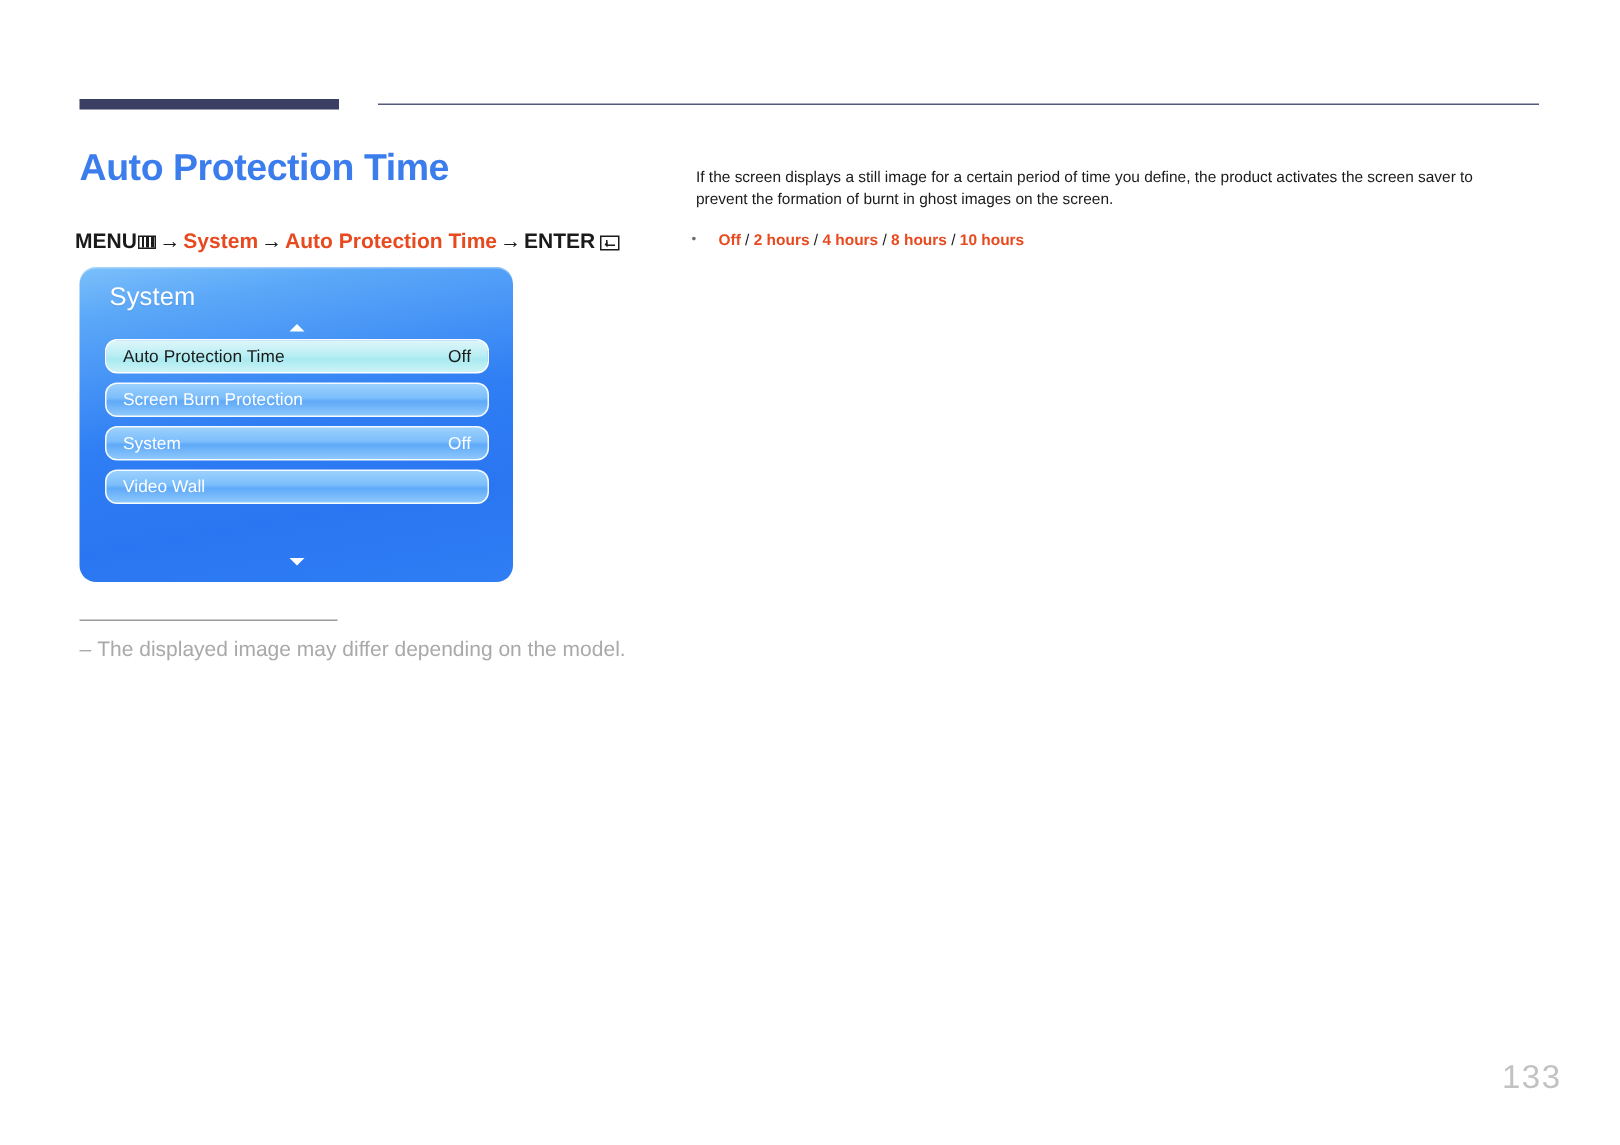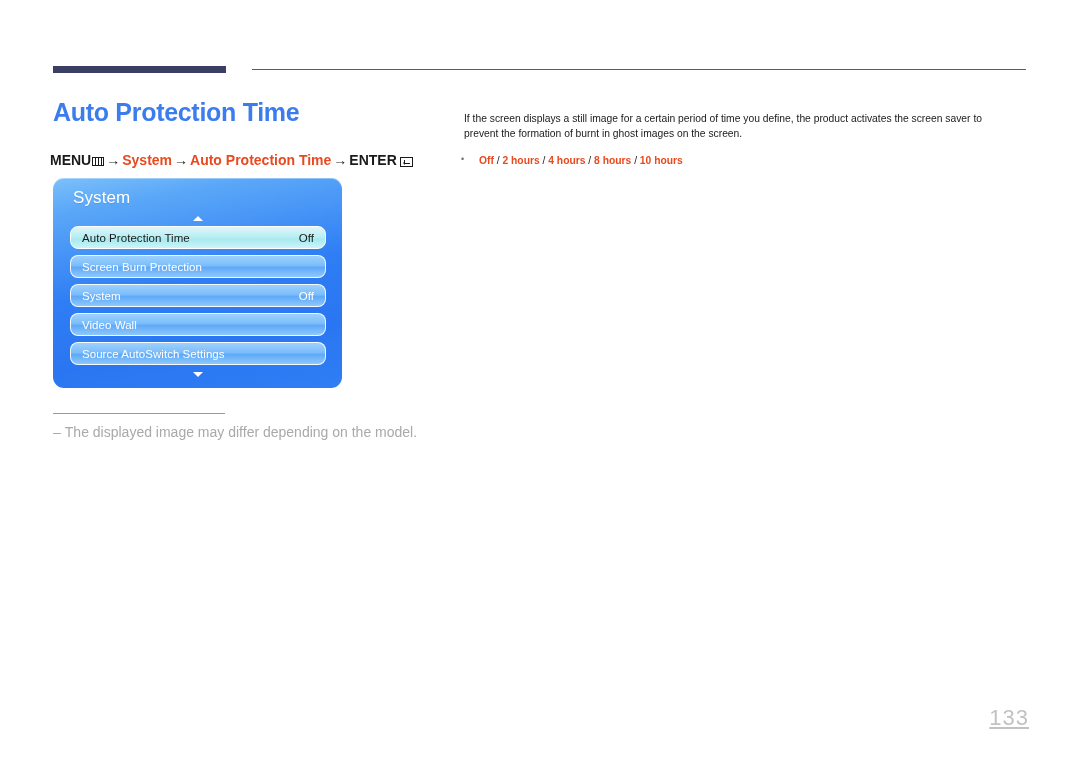--- a/index.html
+++ b/index.html
@@ -232,26 +232,25 @@
     font-weight: normal;
   }
   #options-list .sep {
     color: #1a1a1a;
     font-weight: normal;
   }
 
   
   #page-number {
     position: absolute;
-    right: 51px;
+    right: 39px;
     top: 705px;
     font-size: 22px;
     color: #c2c2c2;
     letter-spacing: 1px;
-    text-decoration: underline;
   }
 </style>
 </head>
 <body>
 
 <div id="top-rule-thick"></div>
 <div id="top-rule-thin"></div>
 
 <div id="page-title">Auto Protection Time</div>
 
@@ -274,24 +273,20 @@
       <span class="value"></span>
     </div>
     <div class="osd-row">
       <span class="label">System</span>
       <span class="value">Off</span>
     </div>
     <div class="osd-row">
       <span class="label">Video Wall</span>
       <span class="value"></span>
     </div>
-    <div class="osd-row">
-      <span class="label">Source AutoSwitch Settings</span>
-      <span class="value"></span>
-    </div>
   </div>
 
   <div class="osd-scroll-arrow" id="osd-arrow-down">
     <span class="tri-down"></span>
   </div>
 </div>
 
 <div id="footnote-rule"></div>
 <div id="footnote"><span class="dash">–</span><span>The displayed image may differ depending on the model.</span></div>
 

